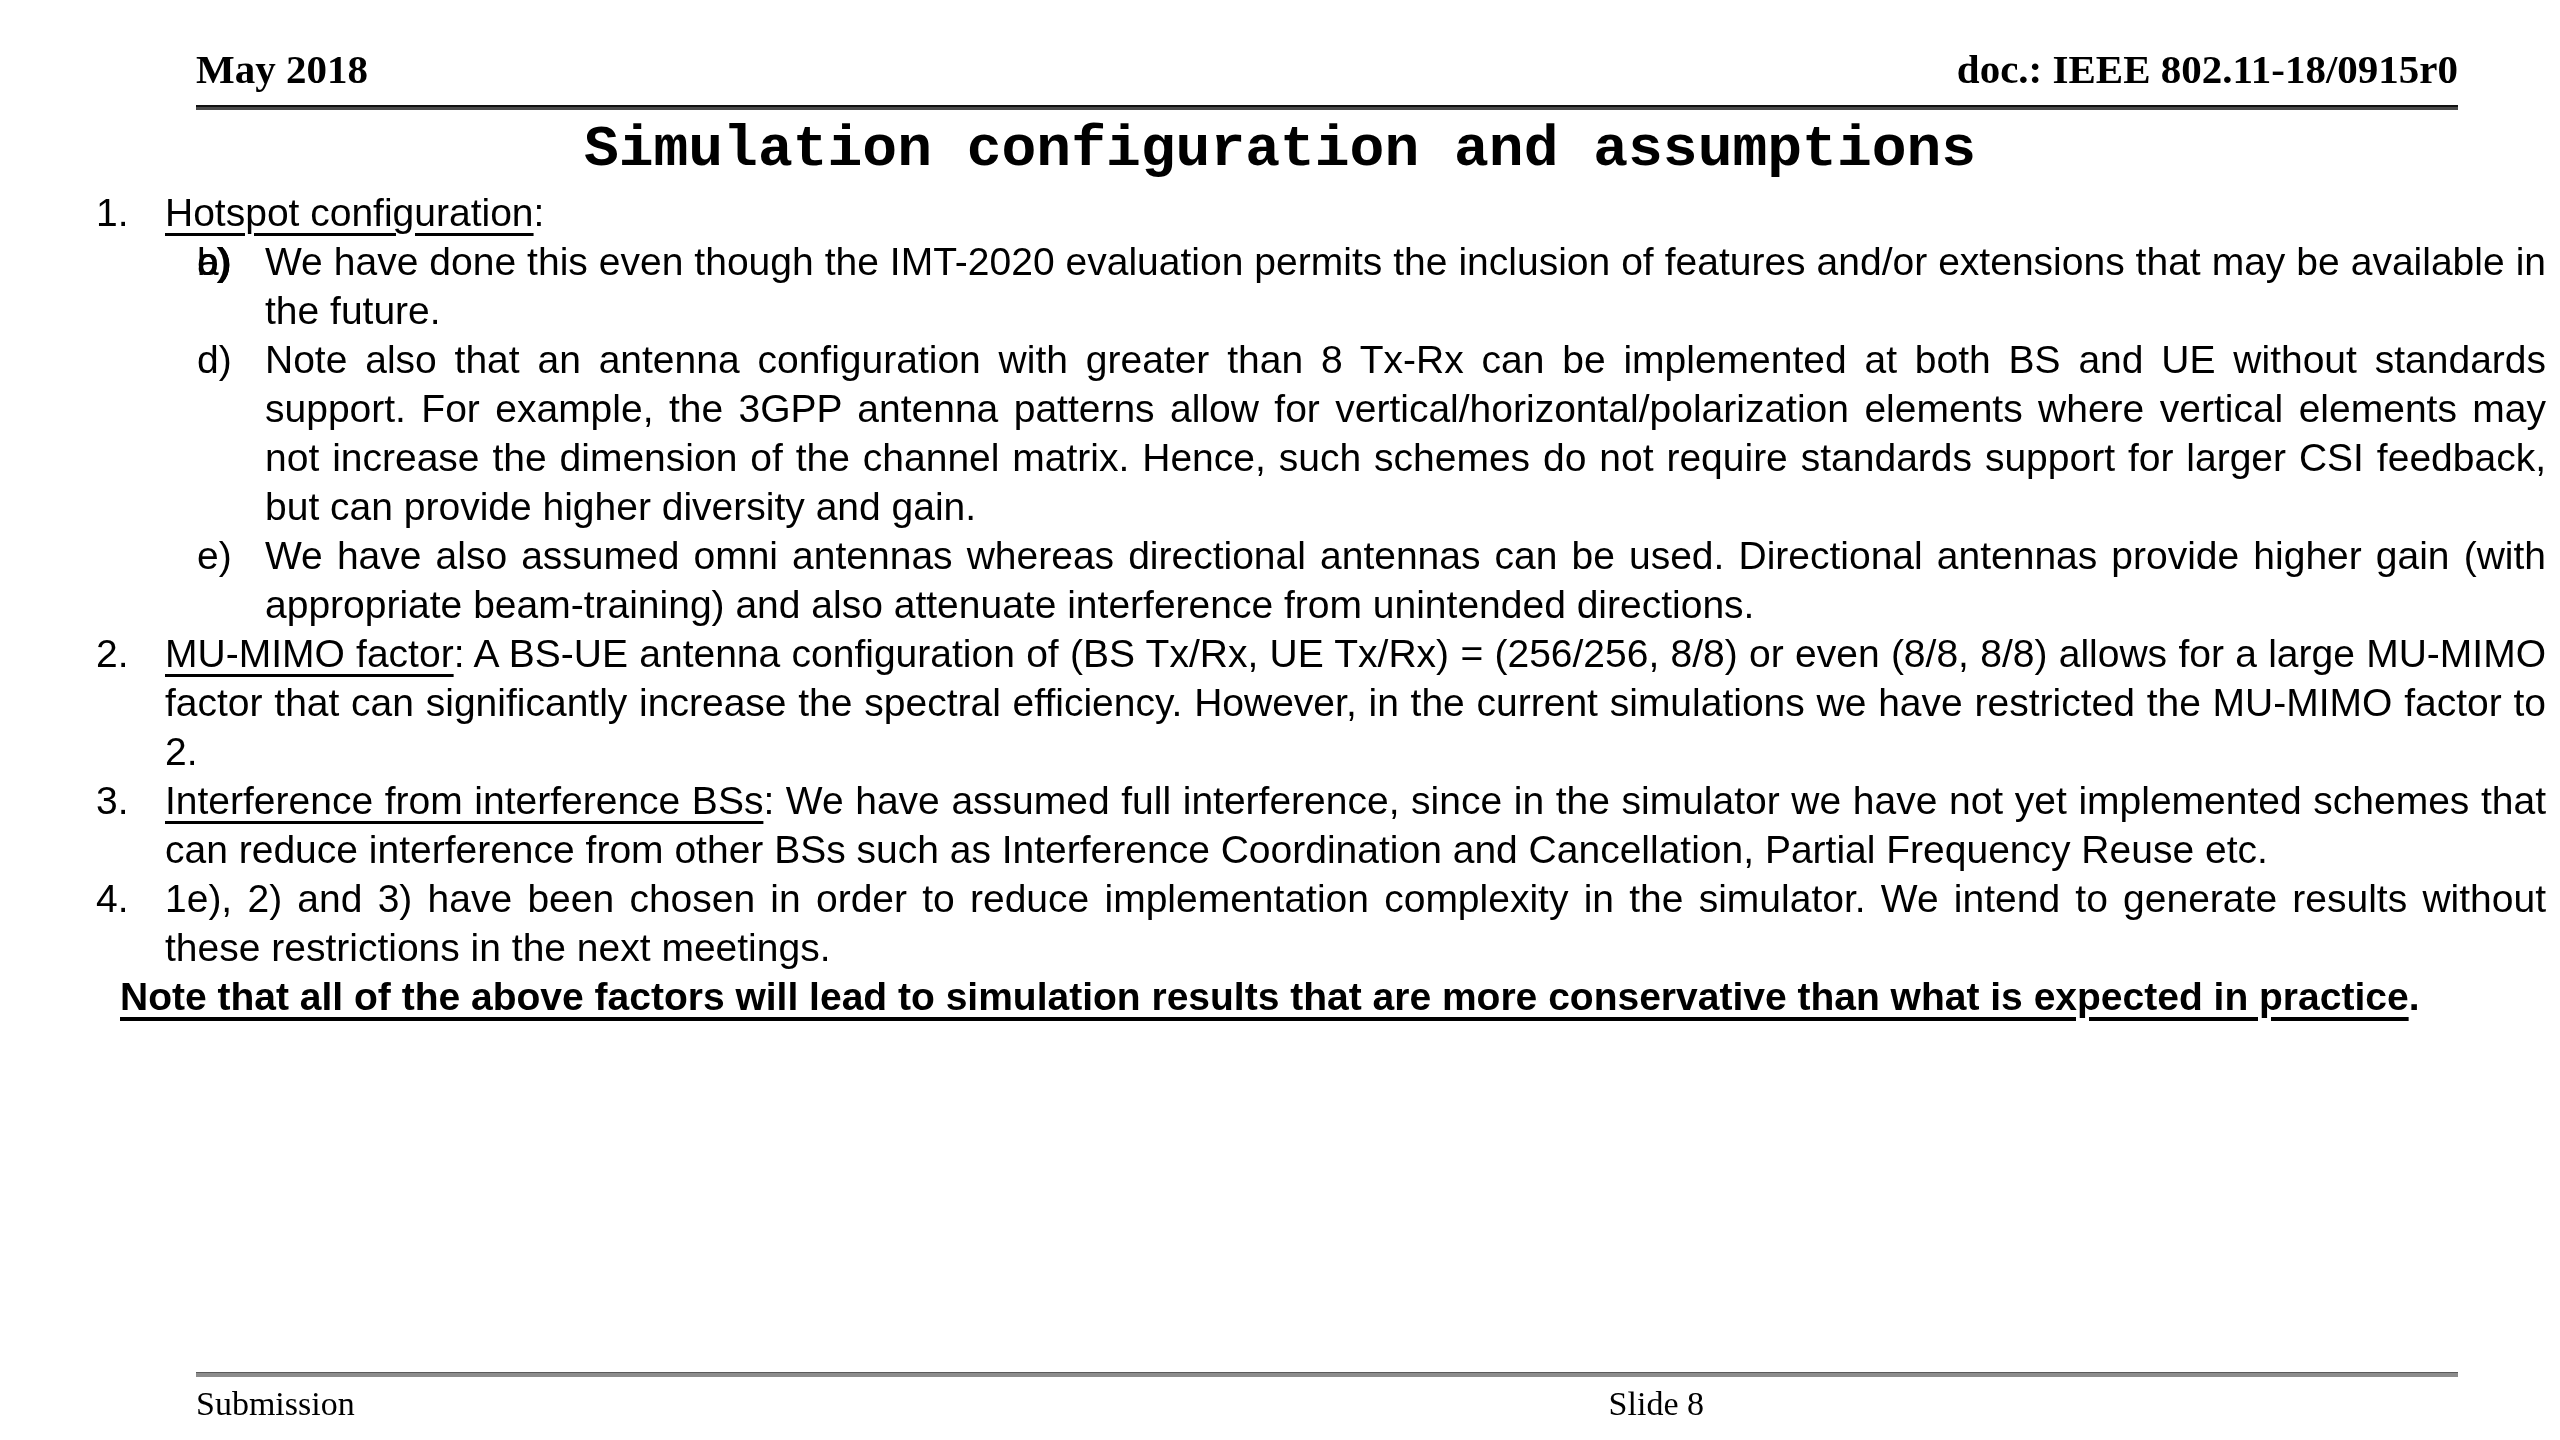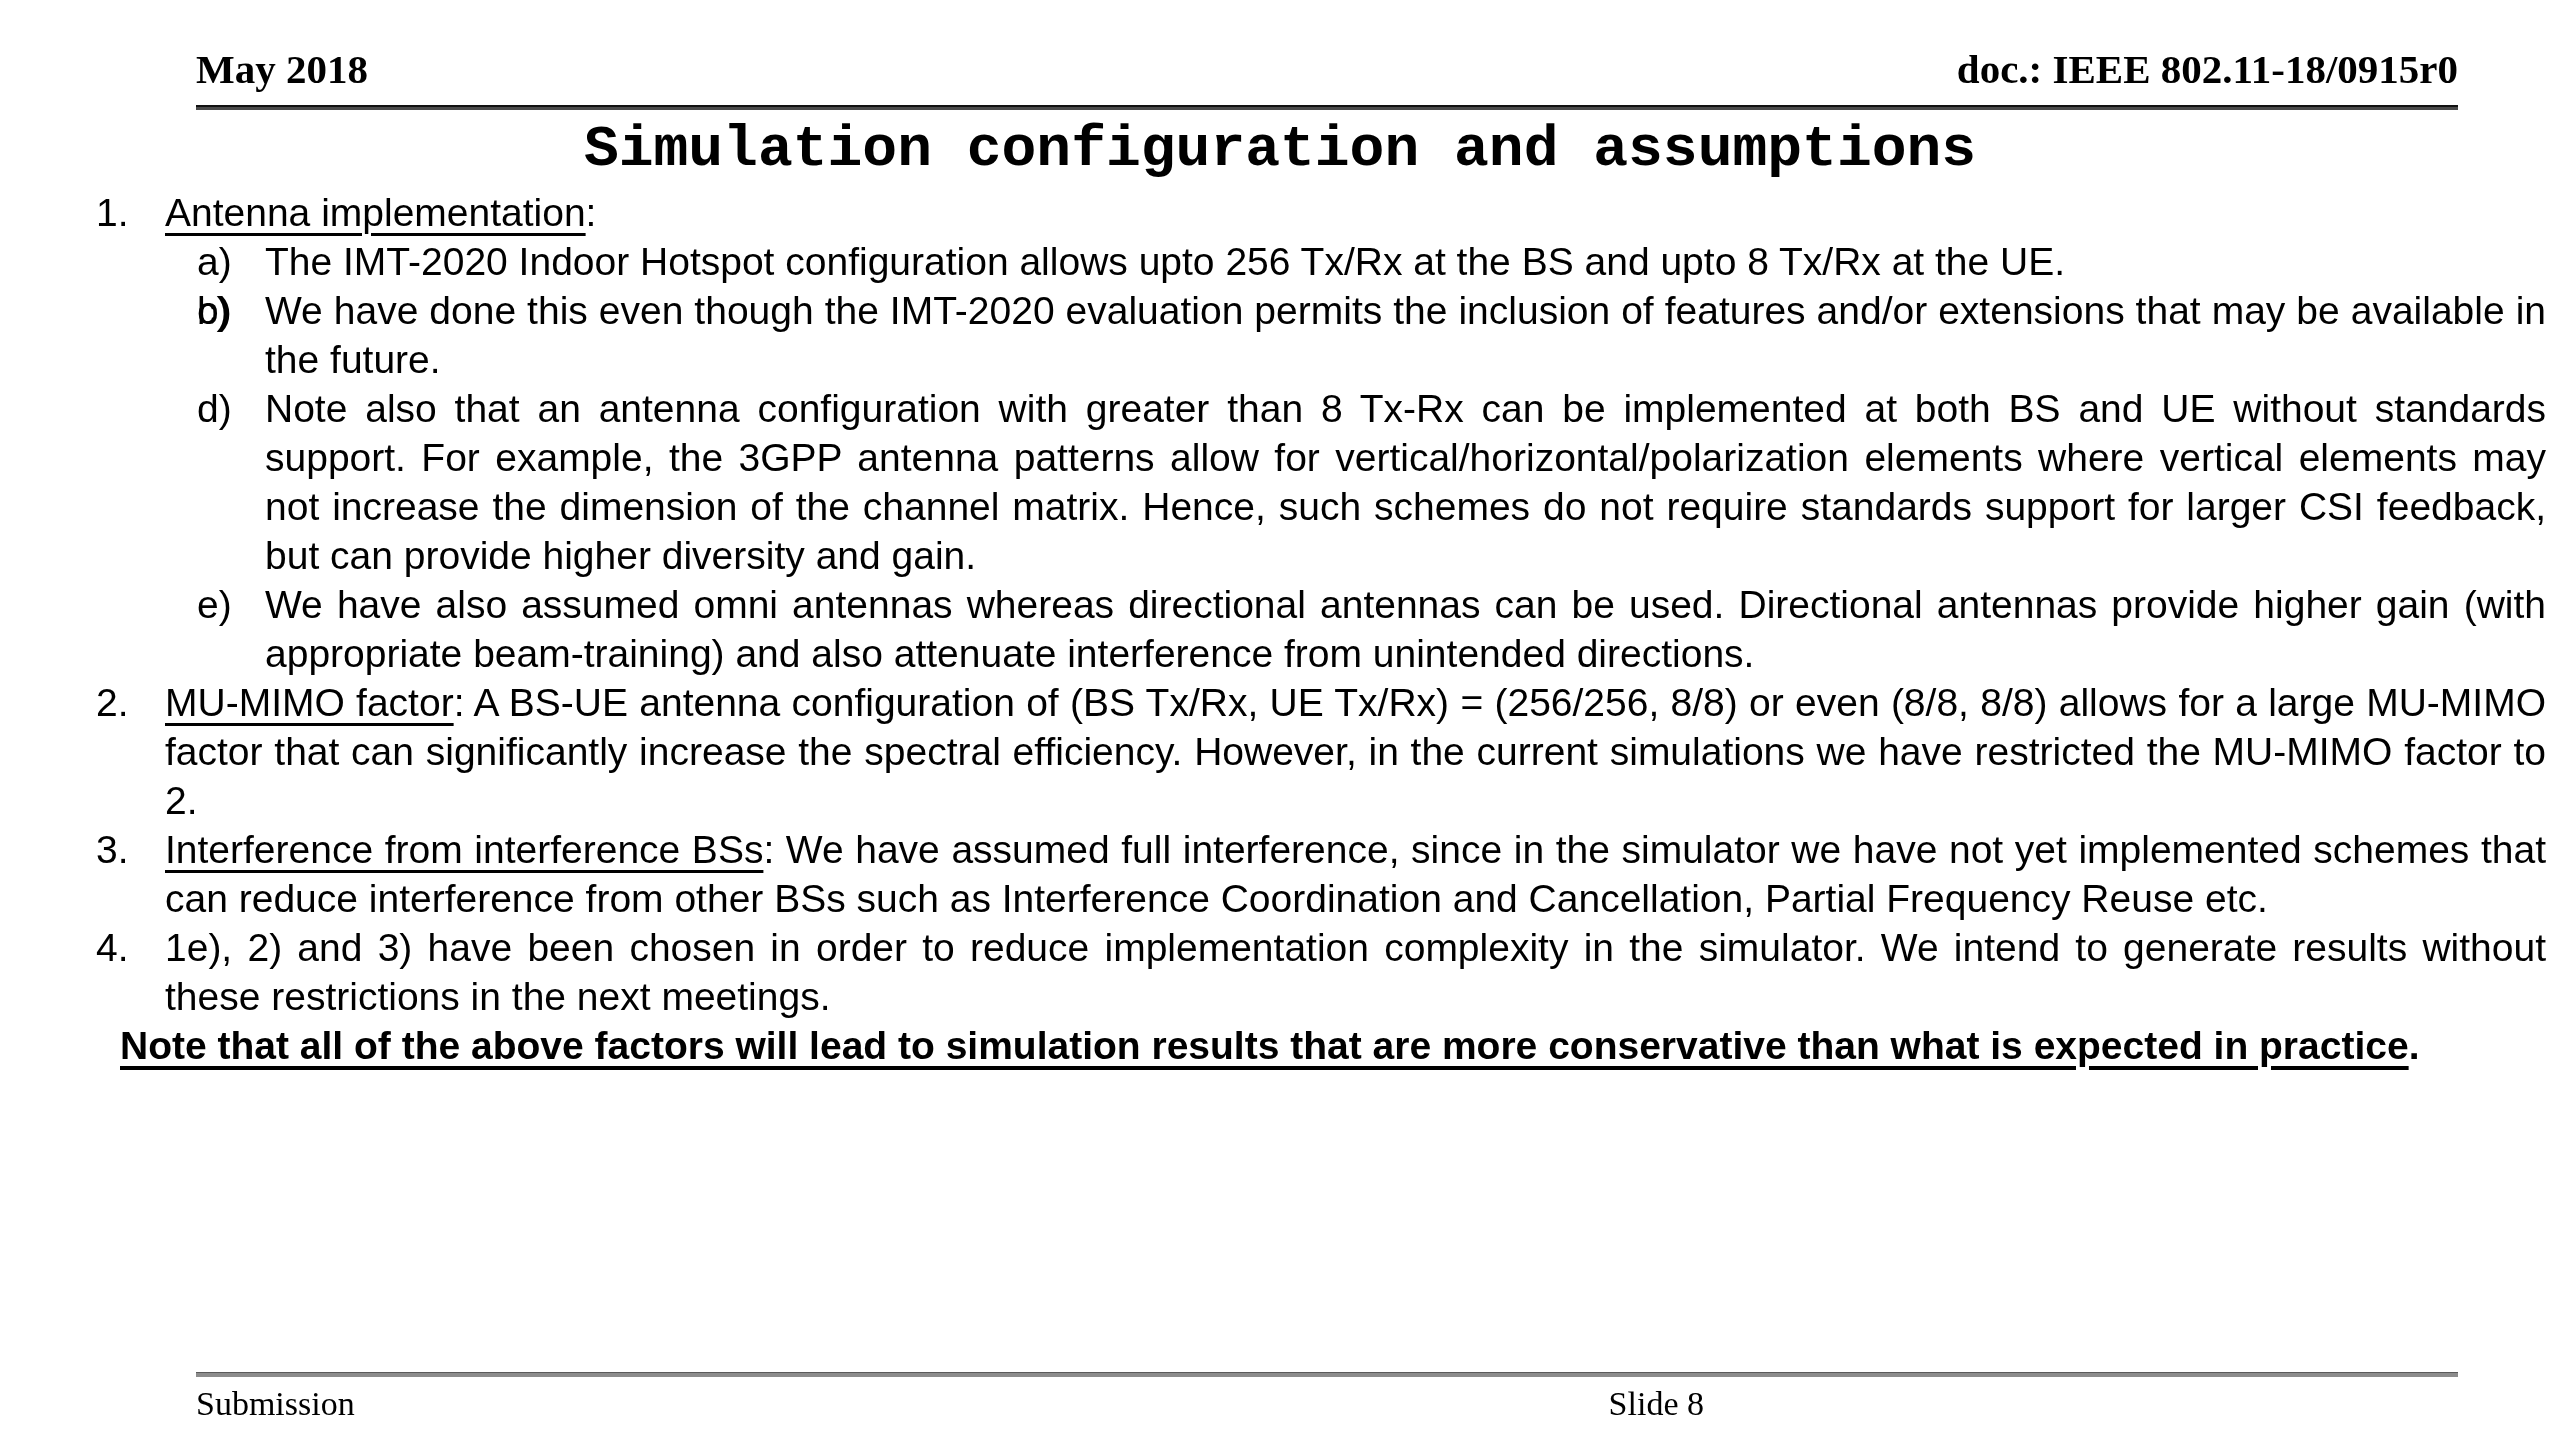--- a/index.html
+++ b/index.html
@@ -70,25 +70,24 @@
     <span>doc.: IEEE 802.11-18/0915r0</span>
   </div>
   <div class="header-rule"></div>
 
   <div class="page-title">Simulation configuration and assumptions</div>
 
   <div class="body-block">
 
     <div class="item">
       <span class="num">1.</span>
-      <span class="u">Antenna implementation</span><span>:</span>
+      <span class="u">Hotspot configuration</span><span>:</span>
       <div class="sub">
         <div class="subitem">
           <span class="marker">a)</span>
-          <span>The IMT-2020 Indoor Hotspot configuration allows upto 256 Tx/Rx at the BS and upto 8 Tx/Rx at the UE.</span>
         </div>
         <div class="subitem">
           <span class="marker">b)</span>
         </div>
         <div class="subitem">
           <span class="marker">c)</span>
           <span>We have done this even though the IMT-2020 evaluation permits the inclusion of features and/or extensions that may be available in the future.</span>
         </div>
         <div class="subitem">
           <span class="marker">d)</span>

